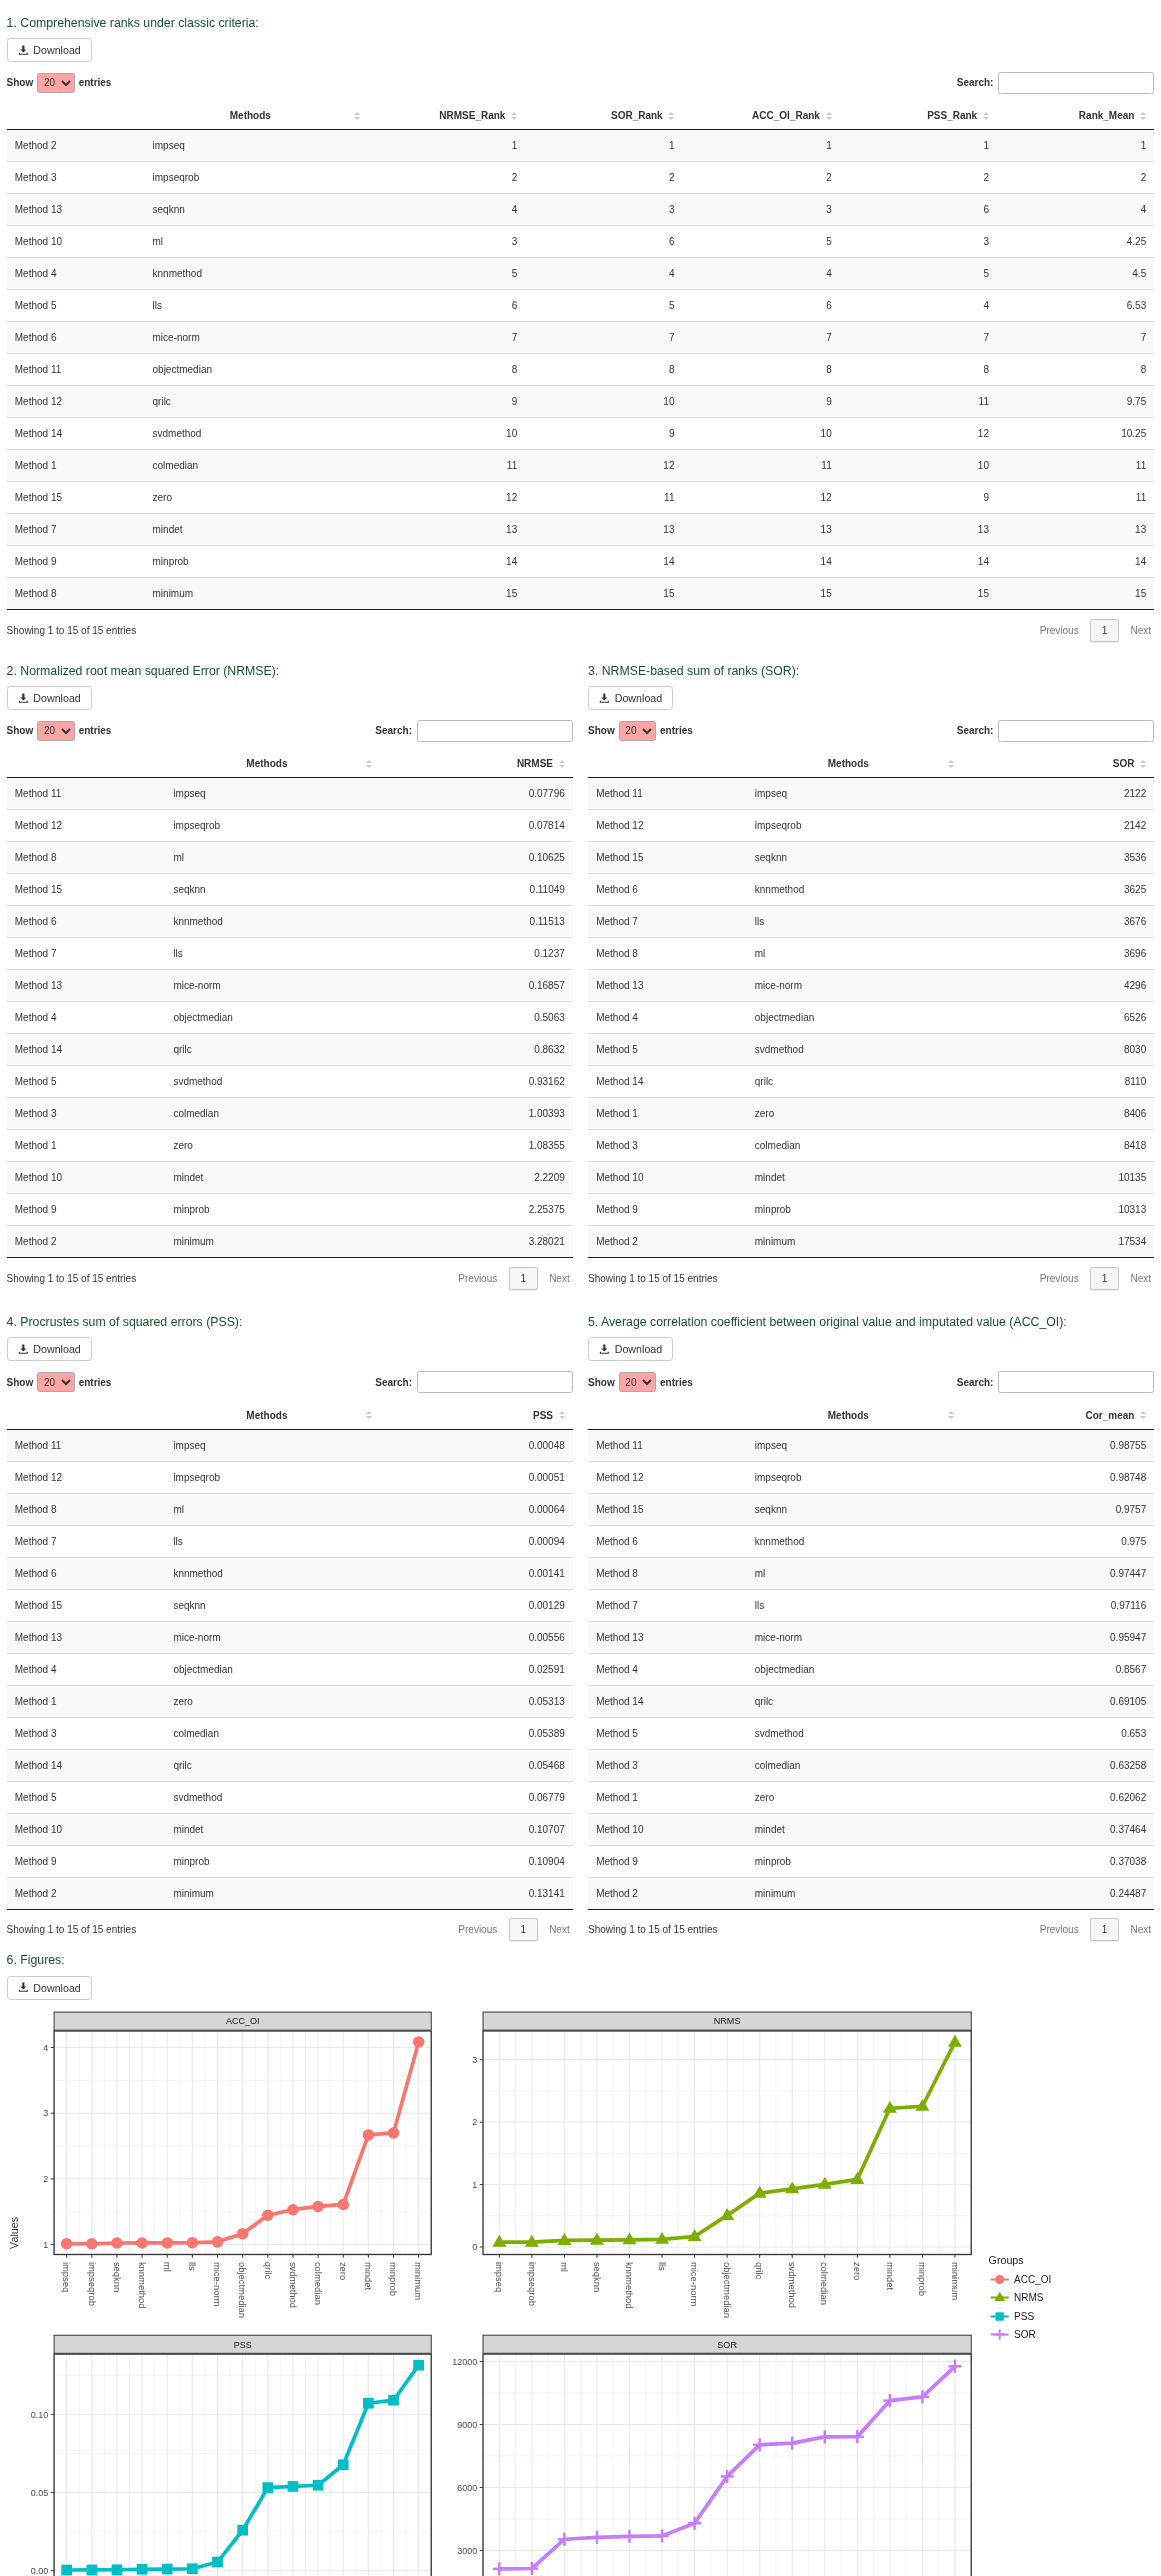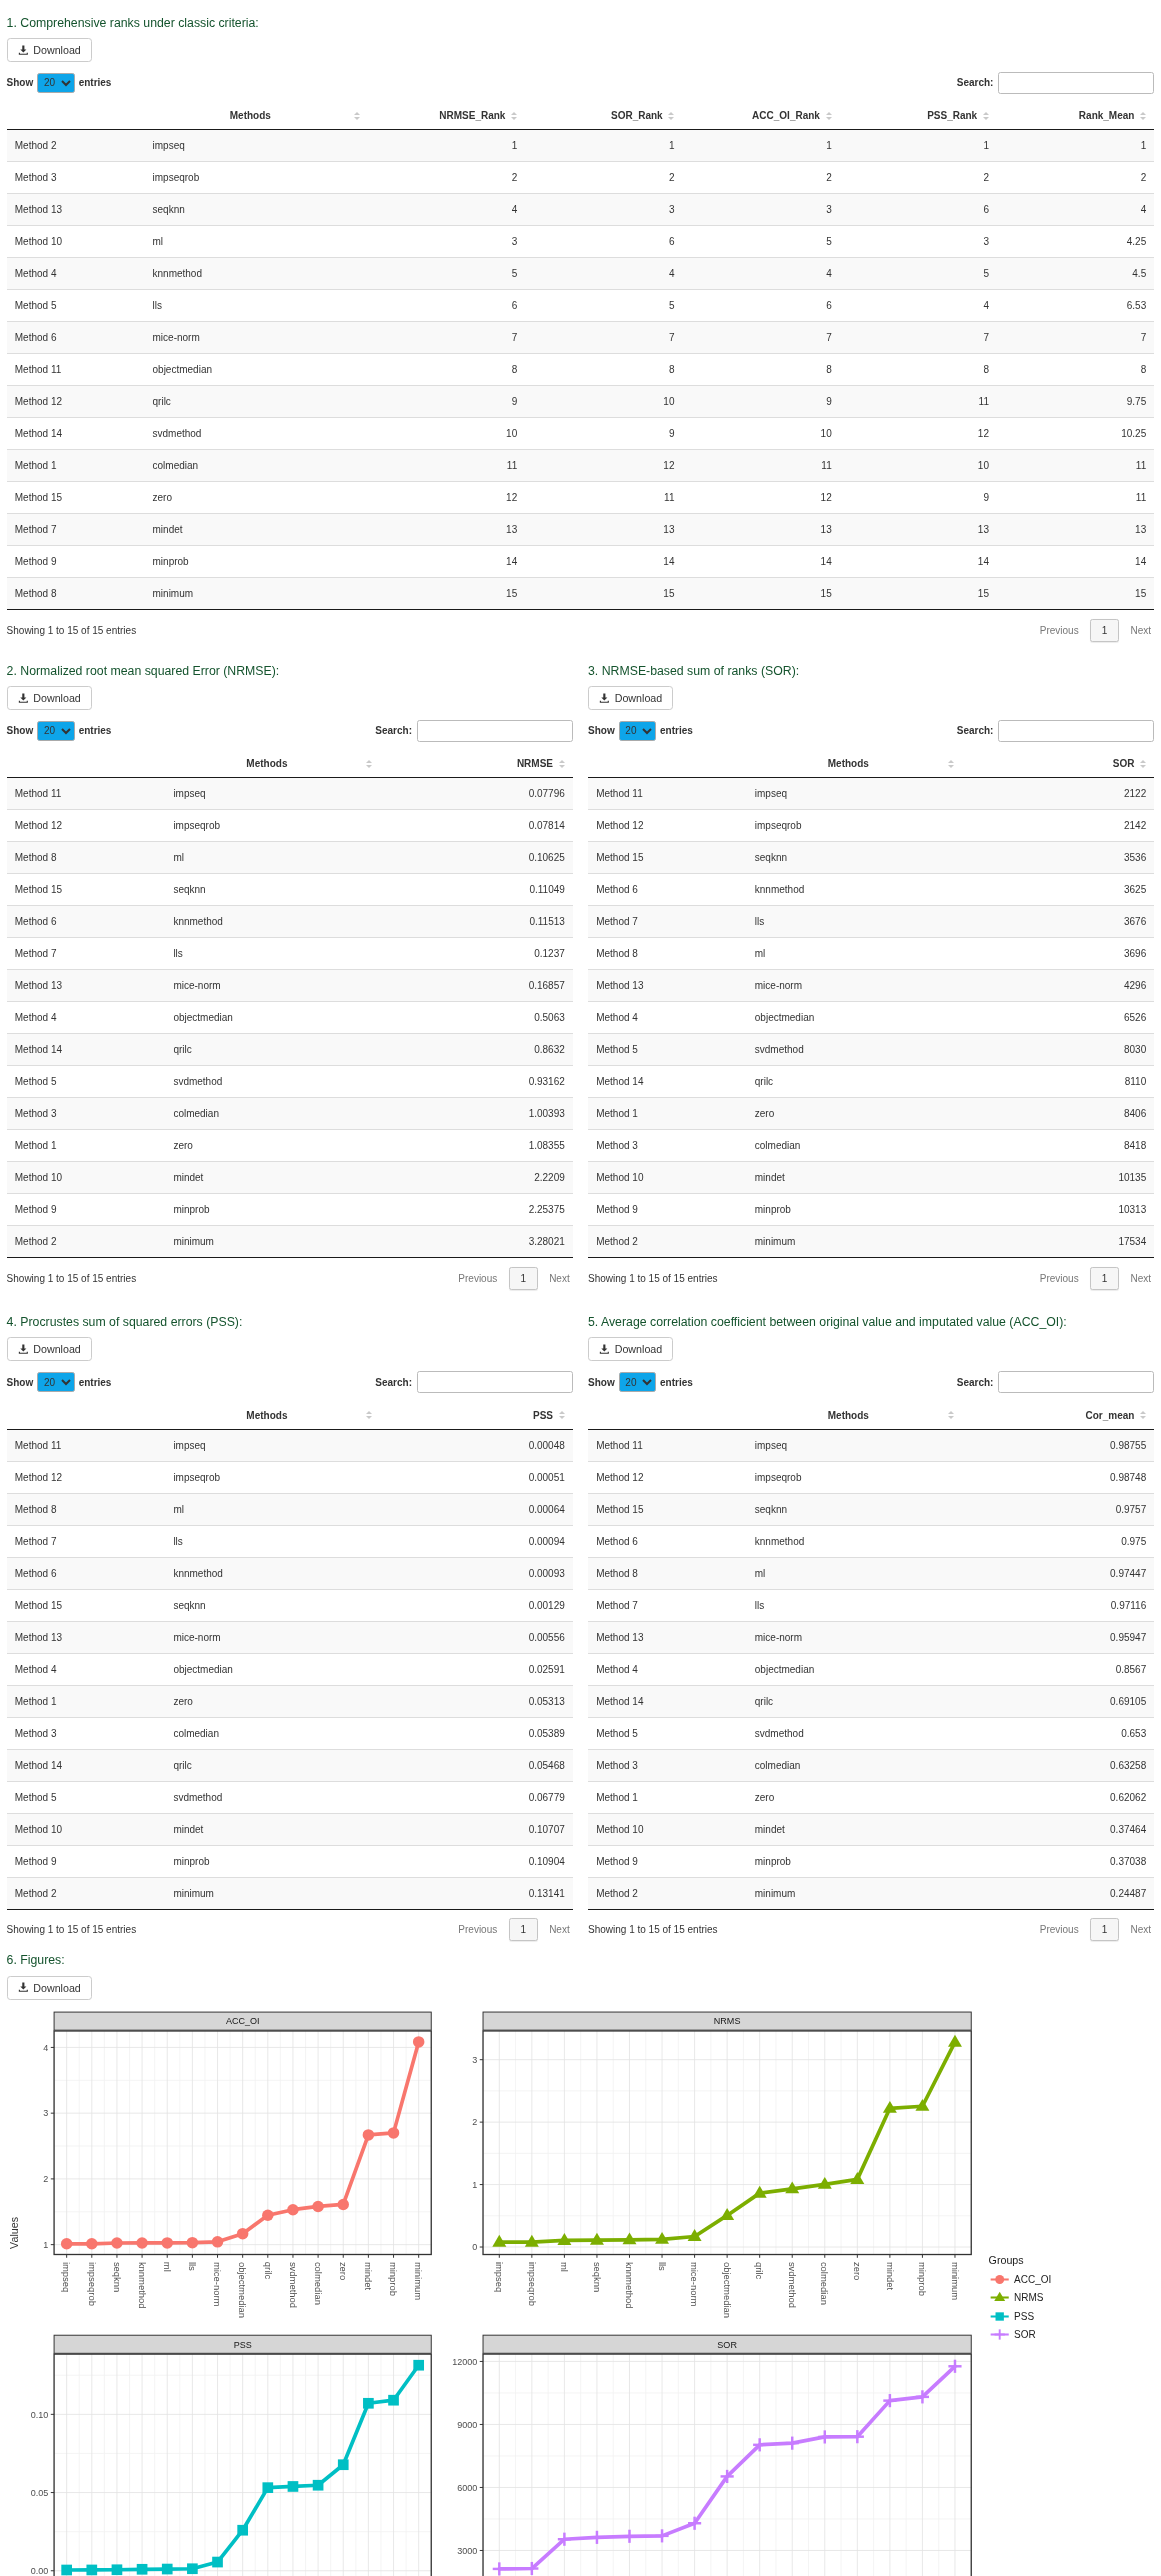--- a/index.html
+++ b/index.html
@@ -15,21 +15,21 @@
   .dl-btn {
     display: inline-flex; align-items: center; gap: 5px;
     background: #fff; border: 0.8px solid #ccc; border-radius: 3.3px;
     padding: 5px 10px; font-size: 10.7px; color: #333; cursor: pointer;
     font-family: inherit; margin-bottom: 6.6px;
   }
   .dl-btn svg { display: block; }
 
   .dt-controls { display: flex; justify-content: space-between; align-items: center; margin: 3.3px 0 8.2px 0; }
   .show-entries { font-size: 10px; font-weight: bold; color: #333; display: flex; align-items: center; gap: 4.1px; }
-  .show-entries select { font-size: 10px; height: 20px; border: 0.8px solid #aaa; border-radius: 2.5px; background: #0ea5e9; color: #333; padding: 0 1.6px; font-family: inherit; }
+  .show-entries select { font-size: 10px; height: 20px; border: 0.8px solid #aaa; border-radius: 2.5px; background: #fca5a5; color: #333; padding: 0 1.6px; font-family: inherit; }
   .search-box { font-size: 10px; font-weight: bold; color: #333; display: flex; align-items: center; gap: 5px; }
   .search-box input { width: 156px; height: 22px; border: 0.8px solid #bbb; border-radius: 2.5px; padding: 1.6px 5px; font-family: inherit; font-size: 10px; }
 
   table.dt-table { width: 100%; border-collapse: collapse; table-layout: fixed; font-size: 10px; color: #333; }
   table.dt-table thead th { font-weight: bold; padding: 8.2px 8.2px; border-bottom: 1.6px solid #1a1a1a; }
   table.dt-table tbody td { padding: 10px 8.2px; overflow: hidden; white-space: nowrap; }
   table.dt-table tbody tr { border-top: 0.8px solid #ddd; }
   table.dt-table tbody tr:first-child { border-top: none; }
   table.dt-table tbody tr:nth-child(odd) { background: #f9f9f9; }
   table.dt-table { border-bottom: 0.8px solid #1a1a1a; }
@@ -652,21 +652,21 @@
               <td style="text-align: right;">0.00064</td>
             </tr>
             <tr>
               <td style="text-align: left;">Method 7</td>
               <td style="text-align: left;">lls</td>
               <td style="text-align: right;">0.00094</td>
             </tr>
             <tr>
               <td style="text-align: left;">Method 6</td>
               <td style="text-align: left;">knnmethod</td>
-              <td style="text-align: right;">0.00093</td>
+              <td style="text-align: right;">0.00141</td>
             </tr>
             <tr>
               <td style="text-align: left;">Method 15</td>
               <td style="text-align: left;">seqknn</td>
               <td style="text-align: right;">0.00129</td>
             </tr>
             <tr>
               <td style="text-align: left;">Method 13</td>
               <td style="text-align: left;">mice-norm</td>
               <td style="text-align: right;">0.00556</td>

